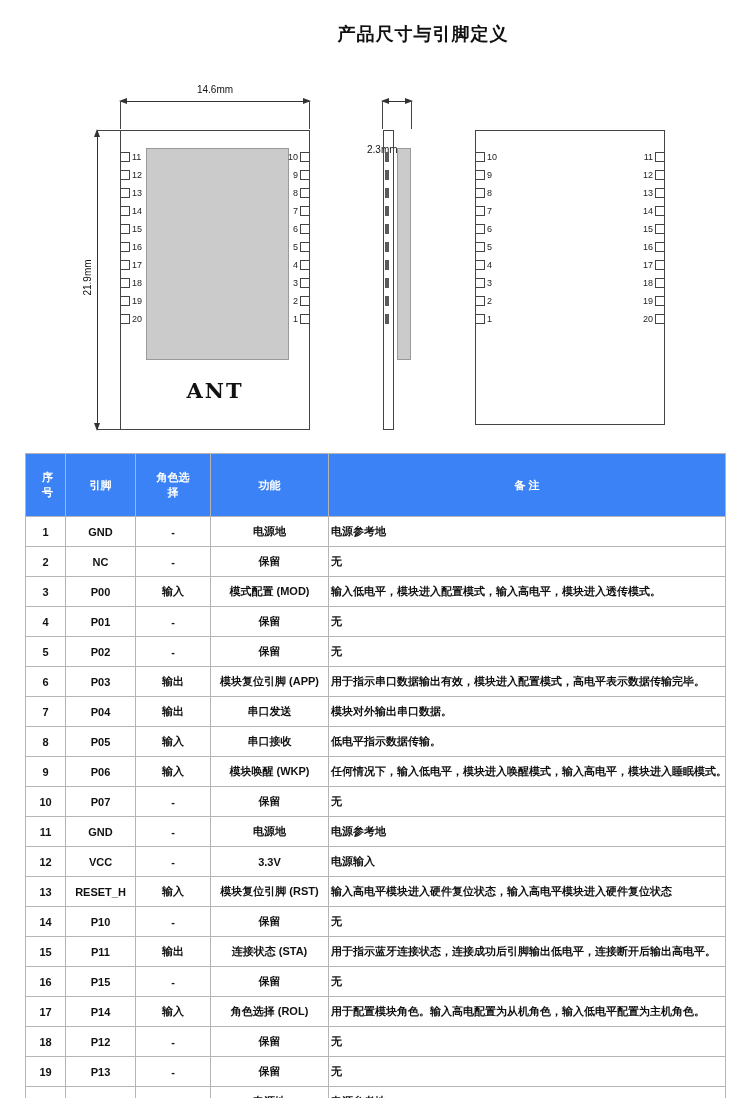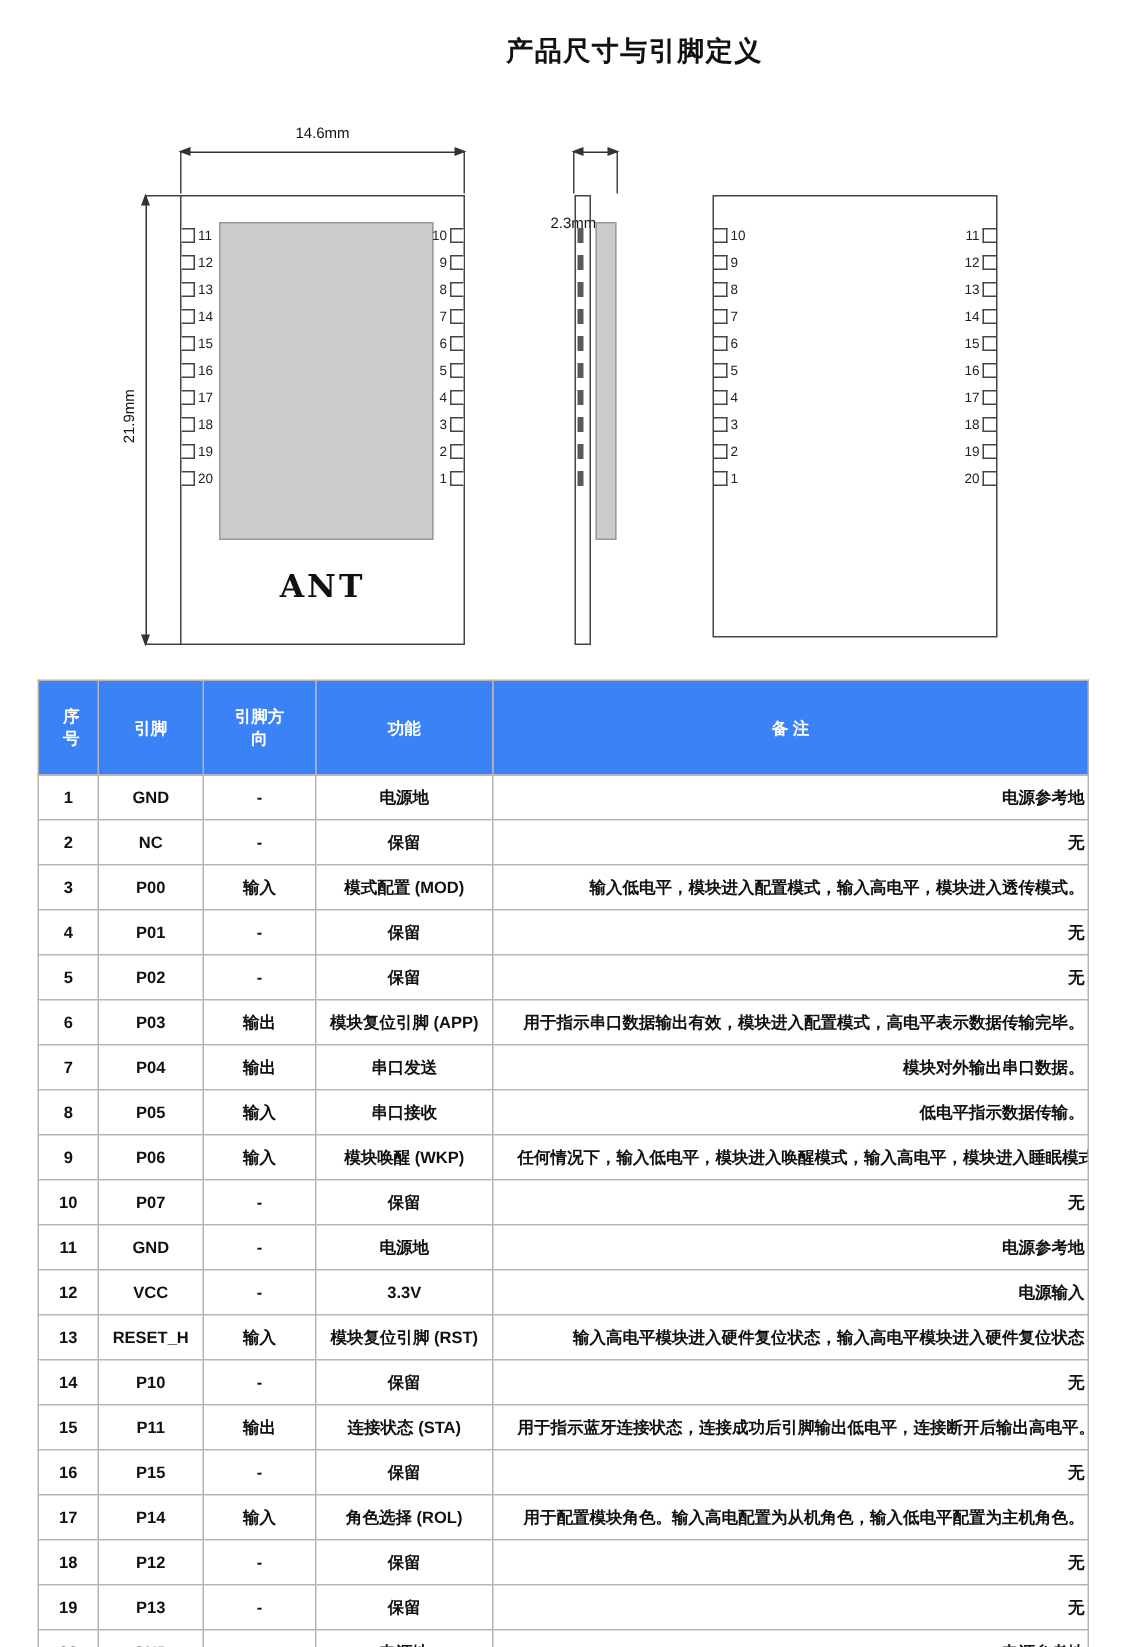--- a/index.html
+++ b/index.html
@@ -69,21 +69,21 @@
   table { border-collapse:collapse; width:700px; table-layout:fixed; }
   th {
     background:#3b82f6; color:#fff; font-size:11px; font-weight:bold;
     height:30px; border:1px solid #b5b5b5; text-align:center; padding:16px;
   }
   td {
     font-size:11px; color:#111; font-weight:bold; height:30px;
     border:1px solid #b5b5b5; text-align:center; padding:0 2px;
     white-space:nowrap; overflow:hidden; background:#fff;
   }
-  td.col4 { text-align:right; padding-left:16px; }
+  td.col4 { text-align:left; padding-left:2px; }
 </style>
 </head>
 <body>
 
 <div class="page">
 
   <div class="page-title">产品尺寸与引脚定义</div>
 
   <div id="dim-width-label" class="dim-label">14.6mm</div>
   <div id="dim-width-line" class="h-line"></div>
@@ -298,21 +298,21 @@
         <col style="width:40px">
           <col style="width:70px">
           <col style="width:75px">
         <col style="width:118px">
           <col style="width:397px">
       </colgroup>
       <thead>
         <tr>
           <th>序号</th>
           <th>引脚</th>
-          <th>引脚方向</th>
+          <th>角色选择</th>
           <th>功能</th>
           <th>备 注</th>
         </tr>
       </thead>
       <tbody>
           <tr>
             <td class="col0">1</td>
             <td class="col1">GND</td>
             <td class="col2">-</td>
             <td class="col3">电源地</td>

